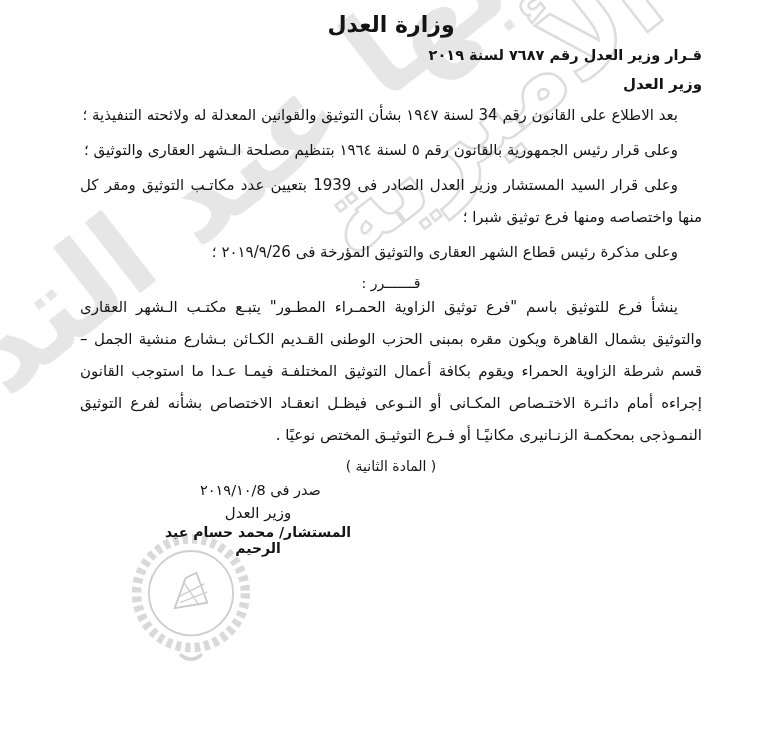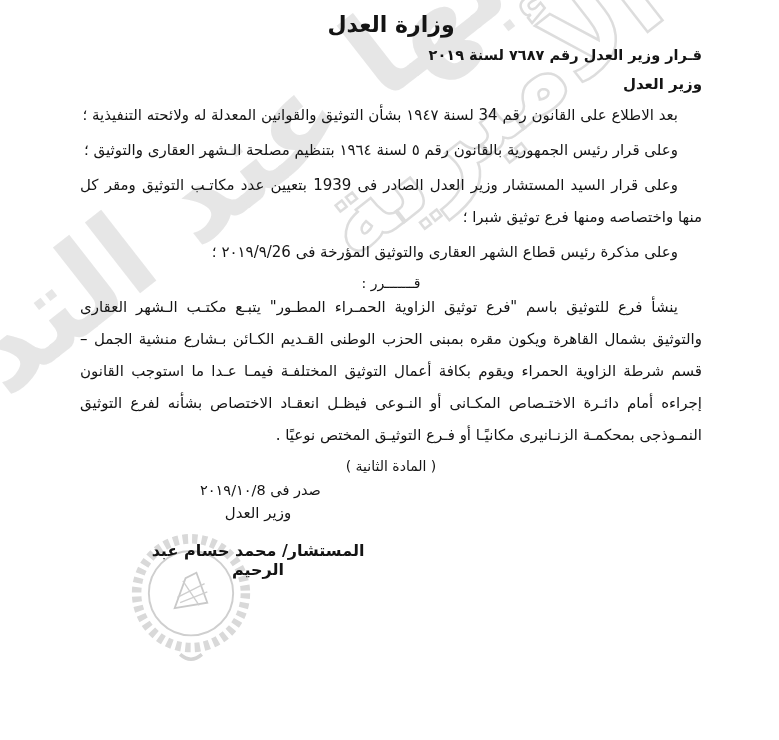--- a/index.html
+++ b/index.html
@@ -32,21 +32,21 @@
     font-size:15px; line-height:32px; margin:0 0 3px 0;
     text-align:justify; text-align-last:right; text-indent:24px;
   }
   p.first { margin-top:6px; }
   .center-bold { text-align:center; font-weight:normal; font-size:14px; margin:7px 0 0 0; }
   .art-body { line-height:30px; margin-top:3px; }
   .art2 { margin-top:4px; }
   .issued { font-size:14.5px; margin-top:8px; padding-left:120px; text-align:left; }
   .sign-block { width:232px; margin:6px 328px 0 0; text-align:center; }
   .sign-title { font-size:15px; }
-  .sign-name  { font-size:16px; font-weight:bold; margin-top:19px; }
+  .sign-name  { font-size:14px; font-weight:bold; margin-top:2px; }
 </style>
 </head>
 <body>
 
 <div class="page">
 
   <div class="wm-layer">
     <div class="wm-main">صورة إلكترونية لا يعتد بها عند التداول</div>
     <div class="wm-secondary">المطابع الأميرية</div>
     <svg class="wm-seal" viewBox="0 0 100 100" fill="none" xmlns="http://www.w3.org/2000/svg">

